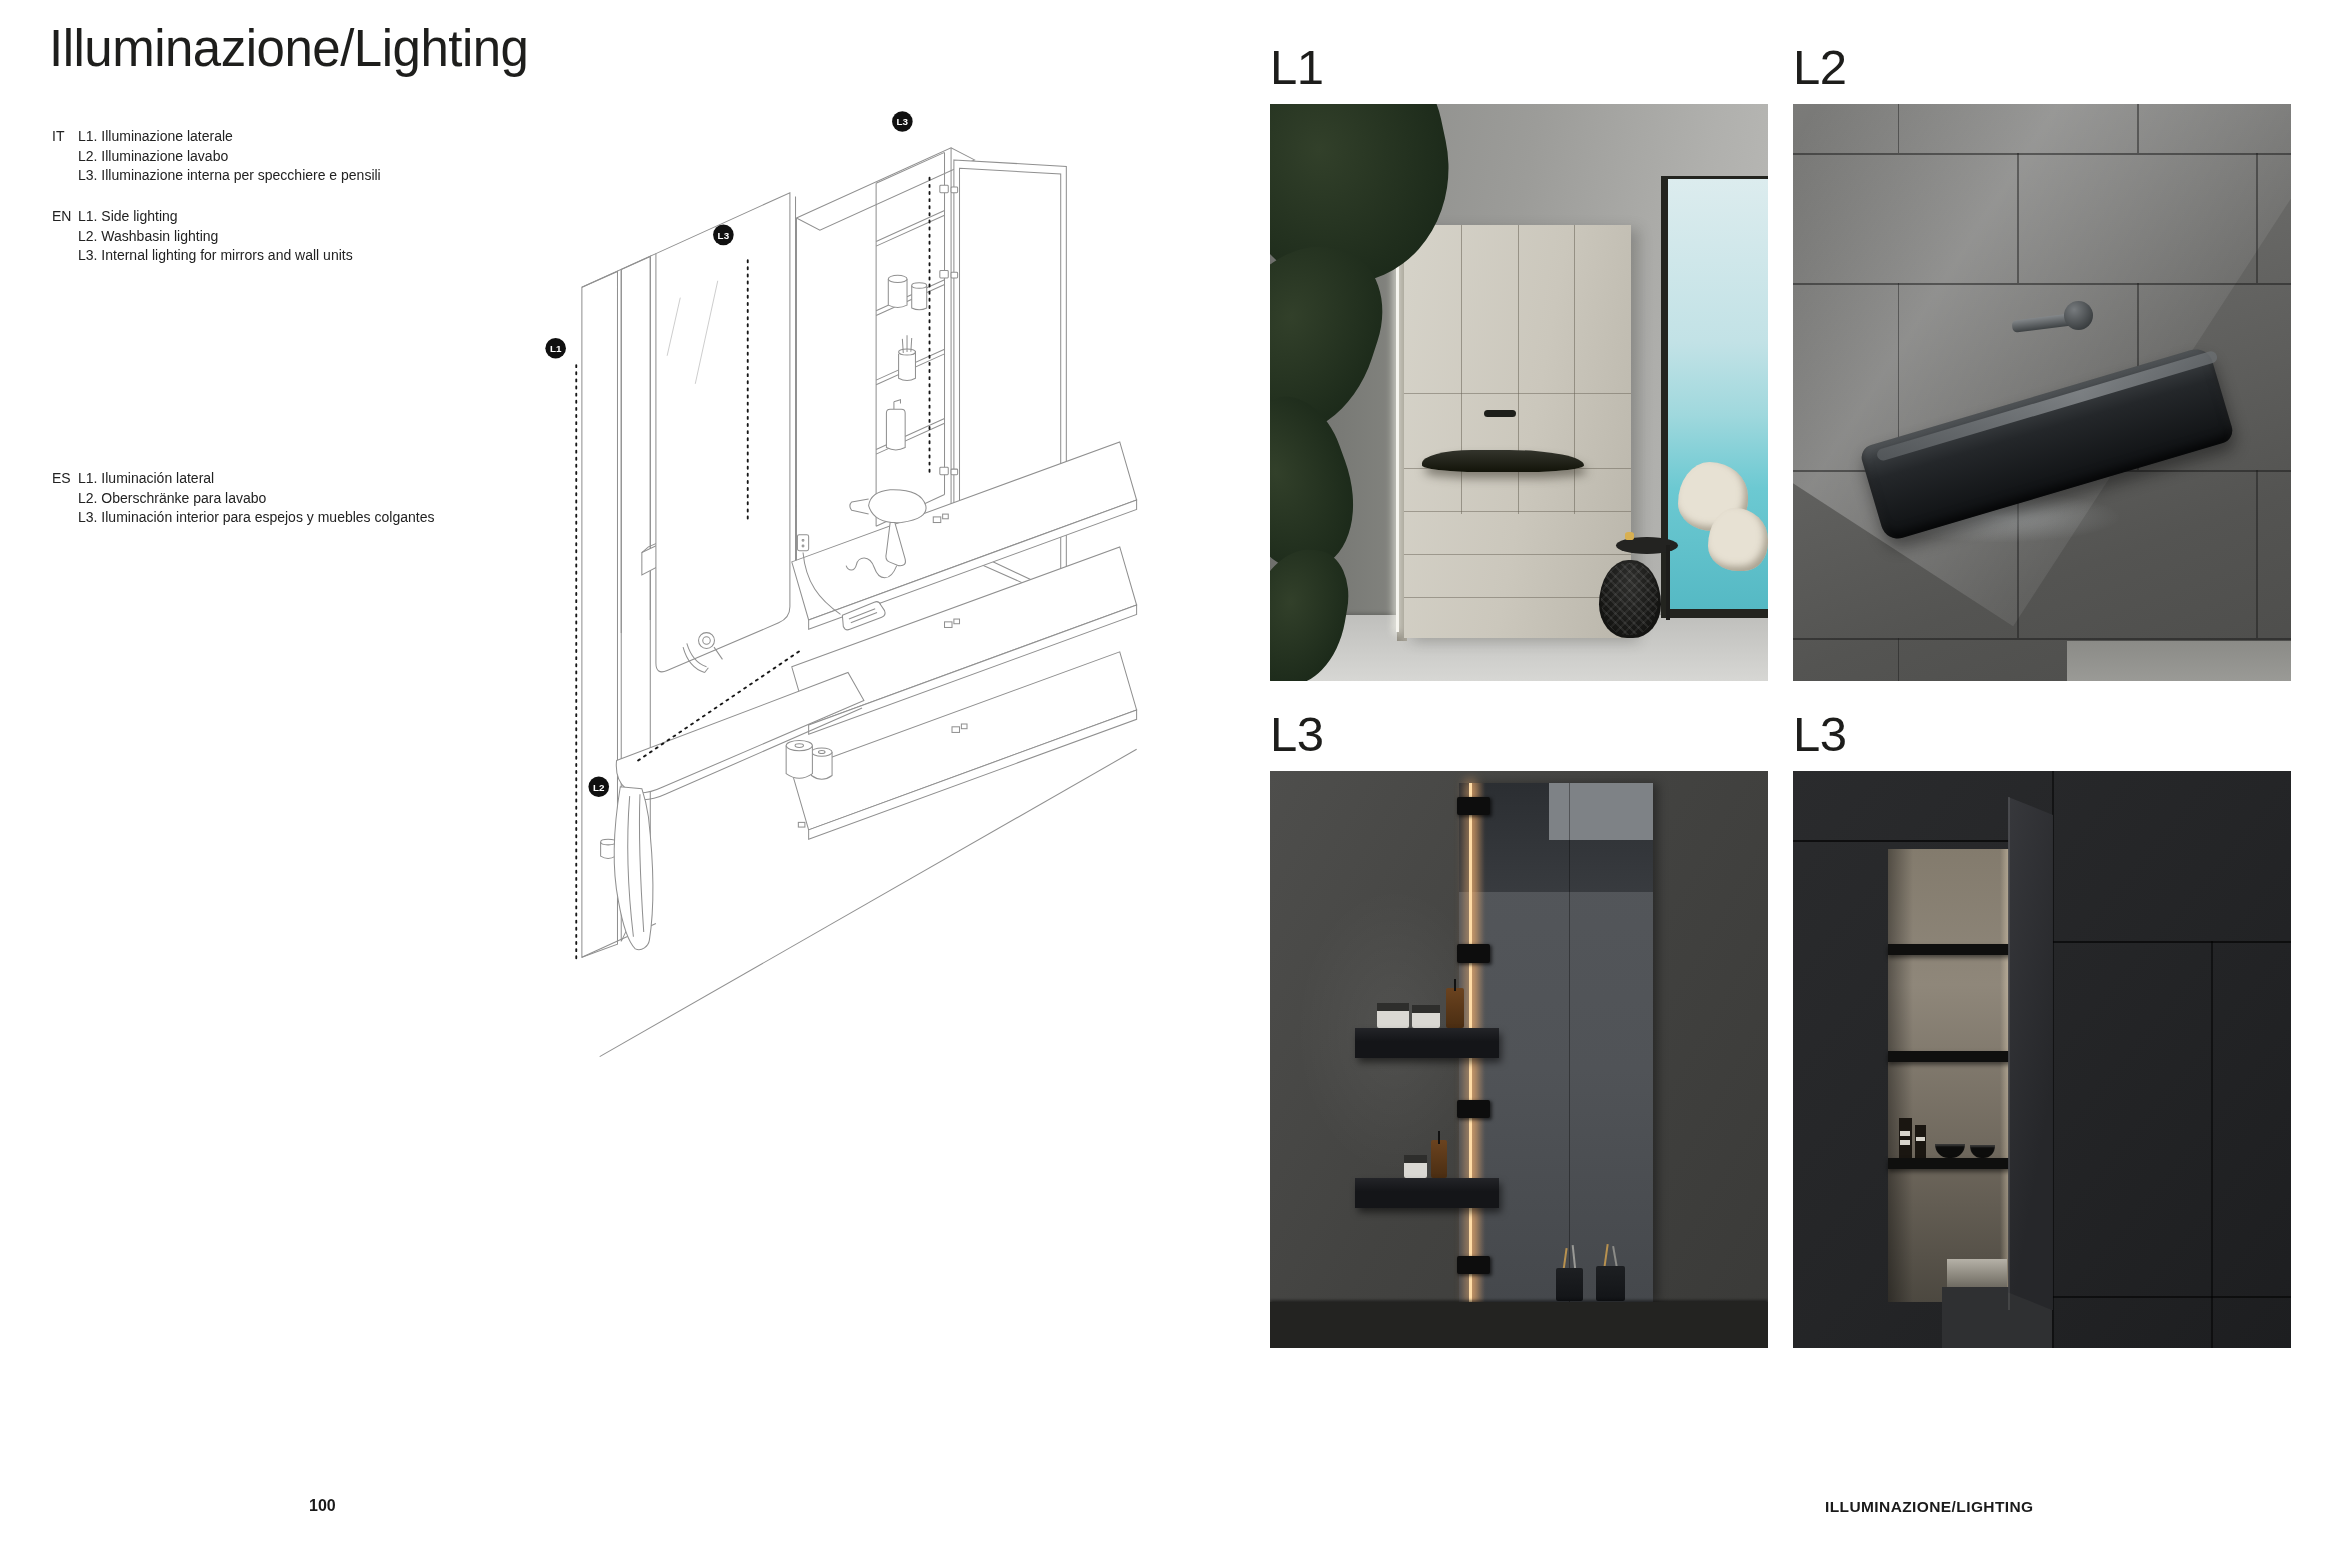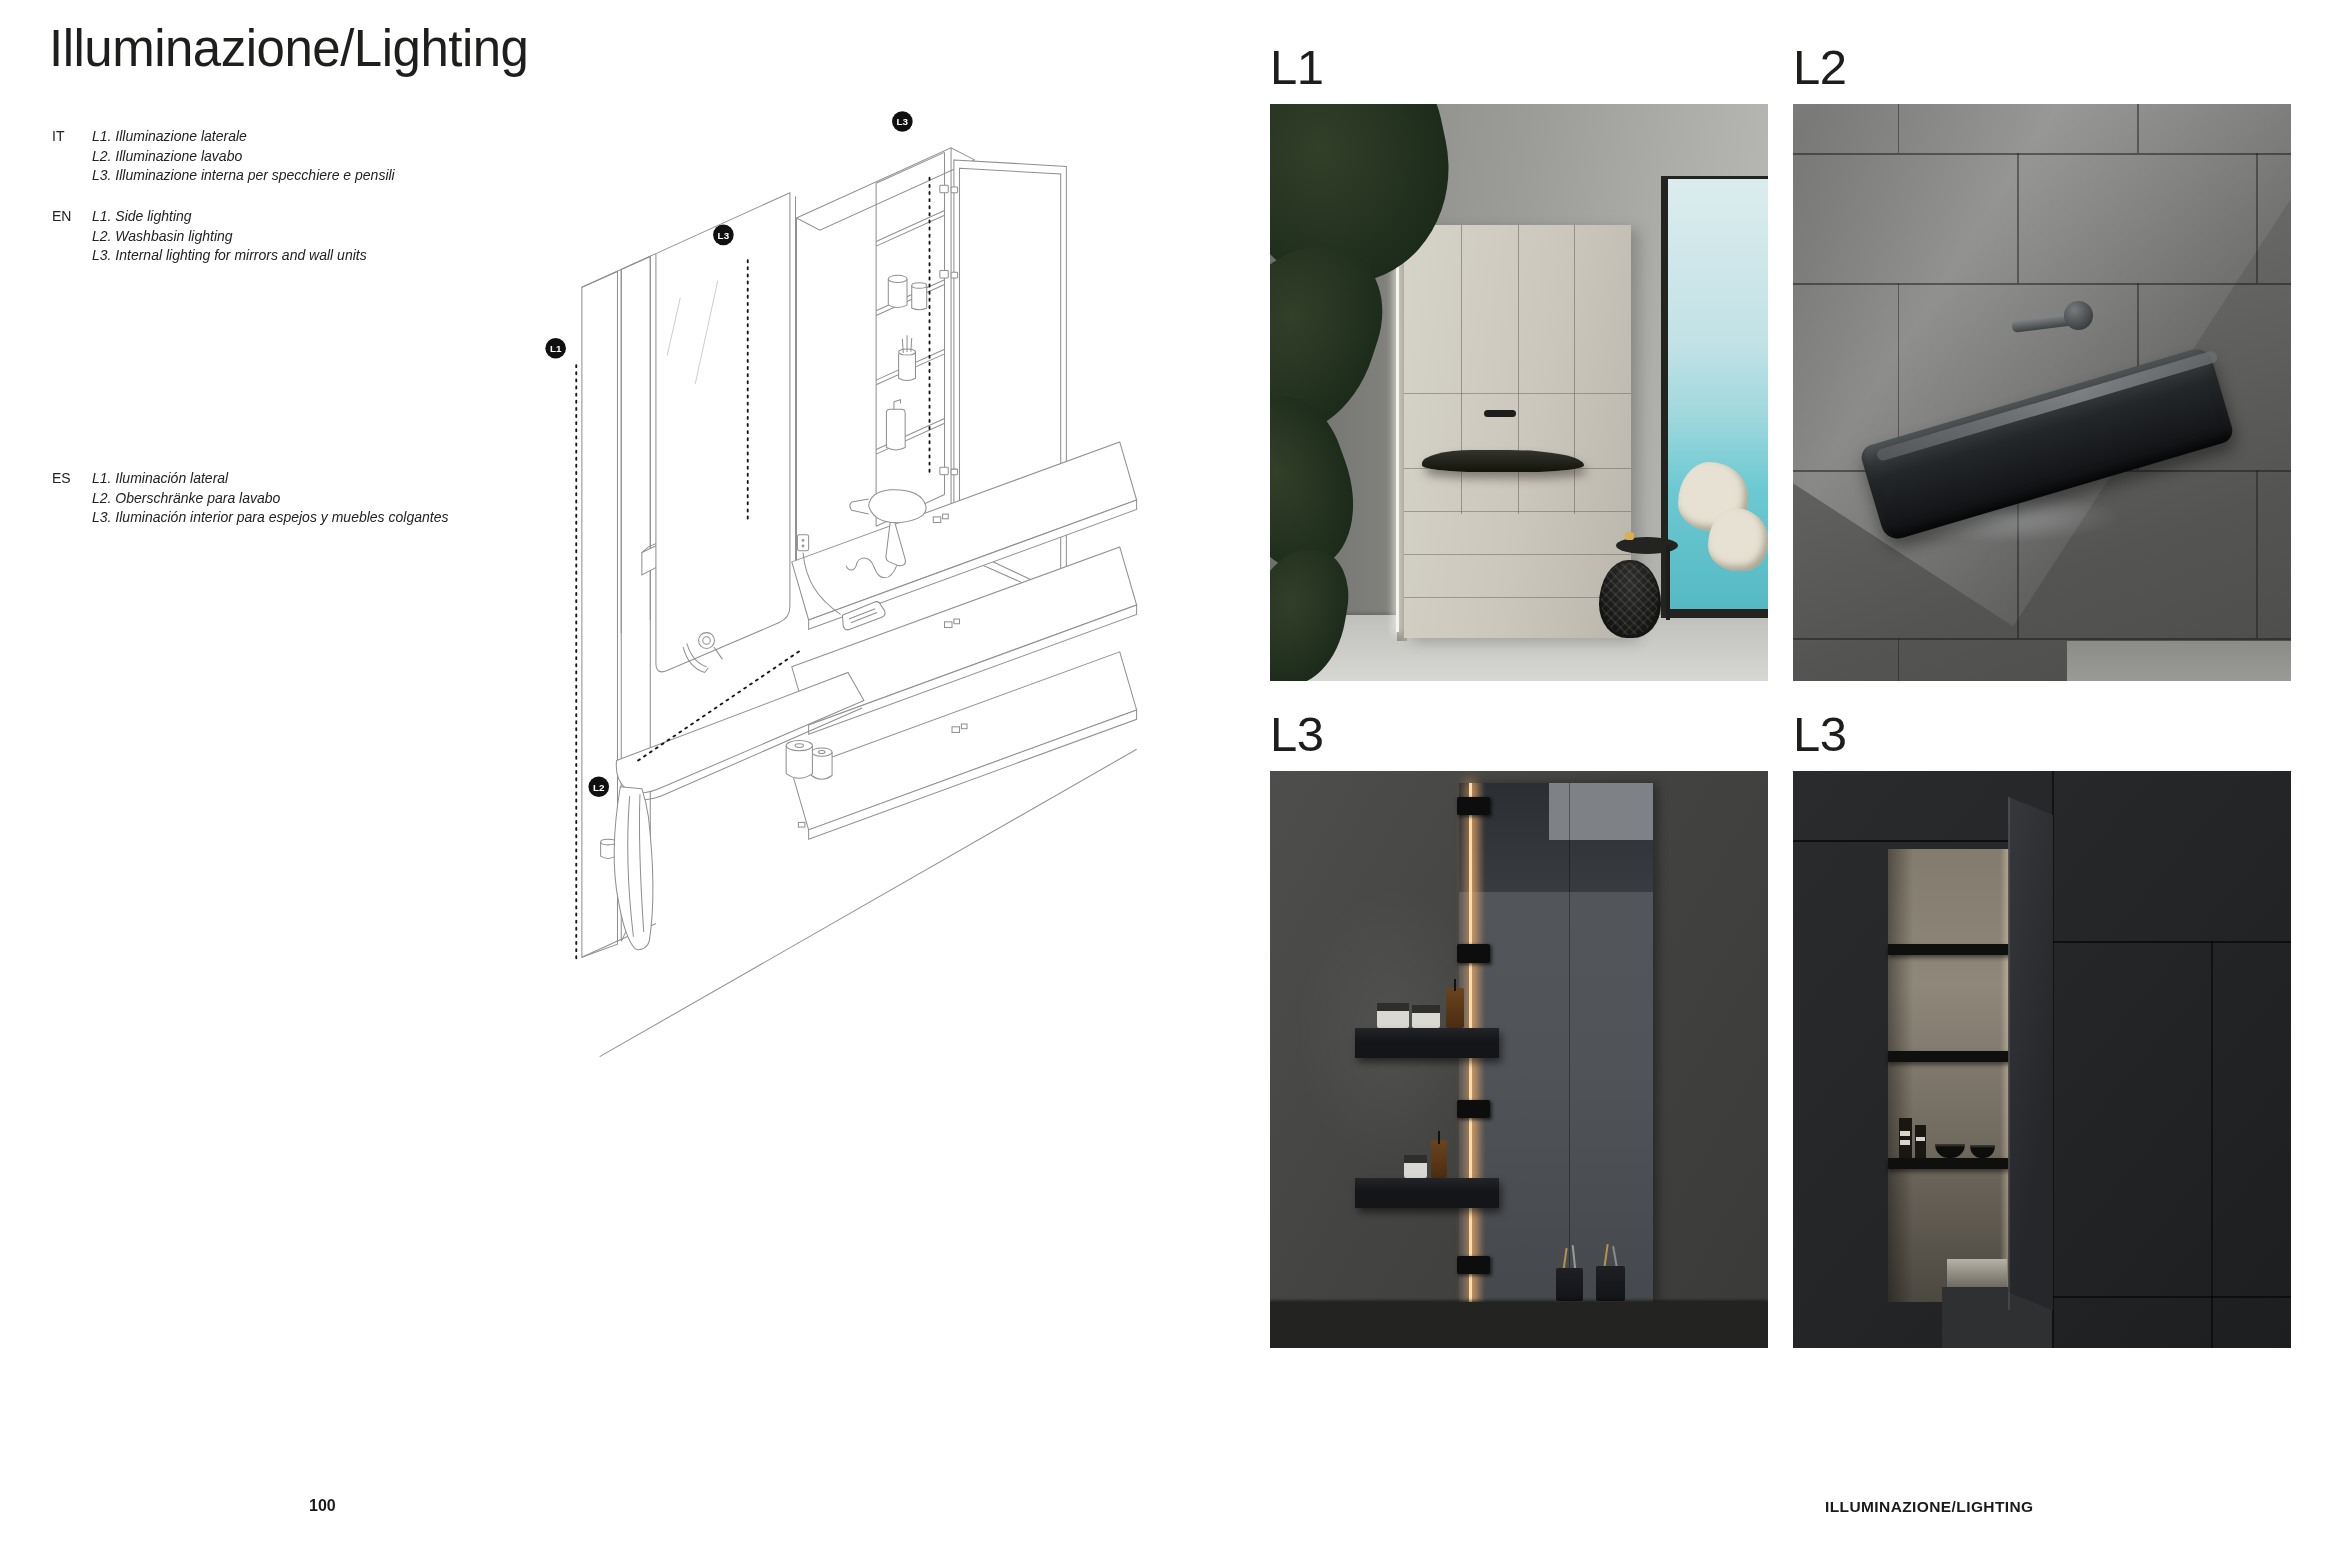--- a/index.html
+++ b/index.html
@@ -5,21 +5,21 @@
   html,body{margin:0;padding:0;background:#ffffff;}
   .page{position:relative;width:2342px;height:1562px;background:#fff;overflow:hidden;
         font-family:"Liberation Sans","DejaVu Sans",sans-serif;color:#1c1c1c;}
 
   .page-title{position:absolute;left:49px;top:19px;font-size:51px;font-weight:400;
               letter-spacing:-0.5px;color:#1e1e1c;}
 
   
   .legend-group{position:absolute;left:52px;font-size:14px;line-height:19.7px;color:#222;}
   .legend-group .lang{position:absolute;left:0;top:0;}
-  .legend-group .items{margin-left:40px;font-style:italic;}
+  .legend-group .items{margin-left:26px;}
   .lg-it{top:127px}.lg-en{top:207px}.lg-fr{top:286px}.lg-de{top:365px}.lg-es{top:469px}
 
   
   .diagram{position:absolute;left:520px;top:84px;width:656px;height:1012px;}
   .diagram svg{width:100%;height:100%;}
   .ln{stroke:#909090;stroke-width:1.1;fill:none;}
   .lnf{stroke:#909090;stroke-width:1.1;fill:#ffffff;}
   .lnl{stroke:#c9c9c9;stroke-width:1;fill:none;}
   .dot{stroke:#161616;stroke-width:2;fill:none;stroke-dasharray:2.2 5.4;stroke-linecap:round;}
   .badge-c{fill:#101010;}

